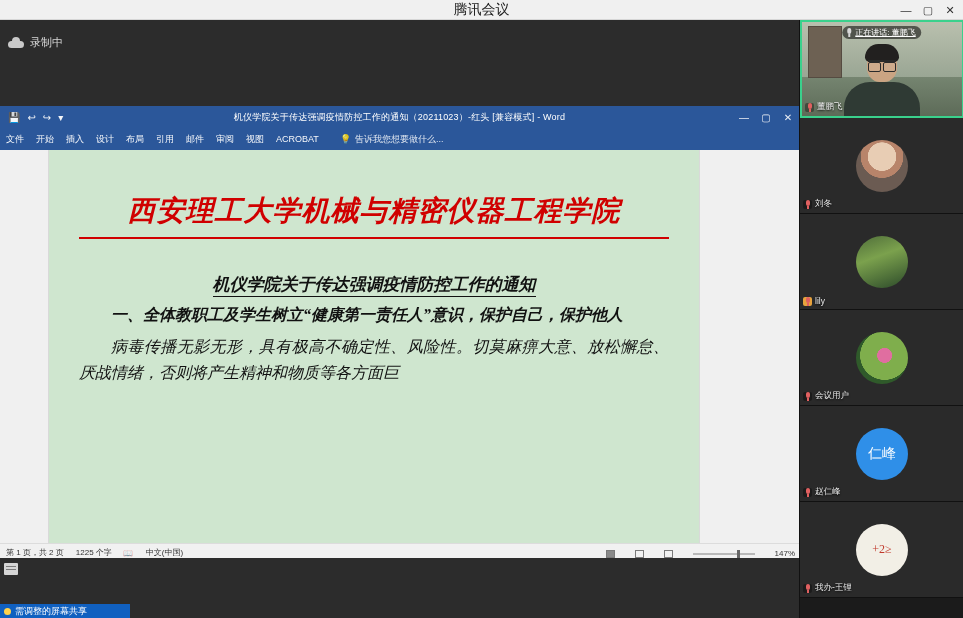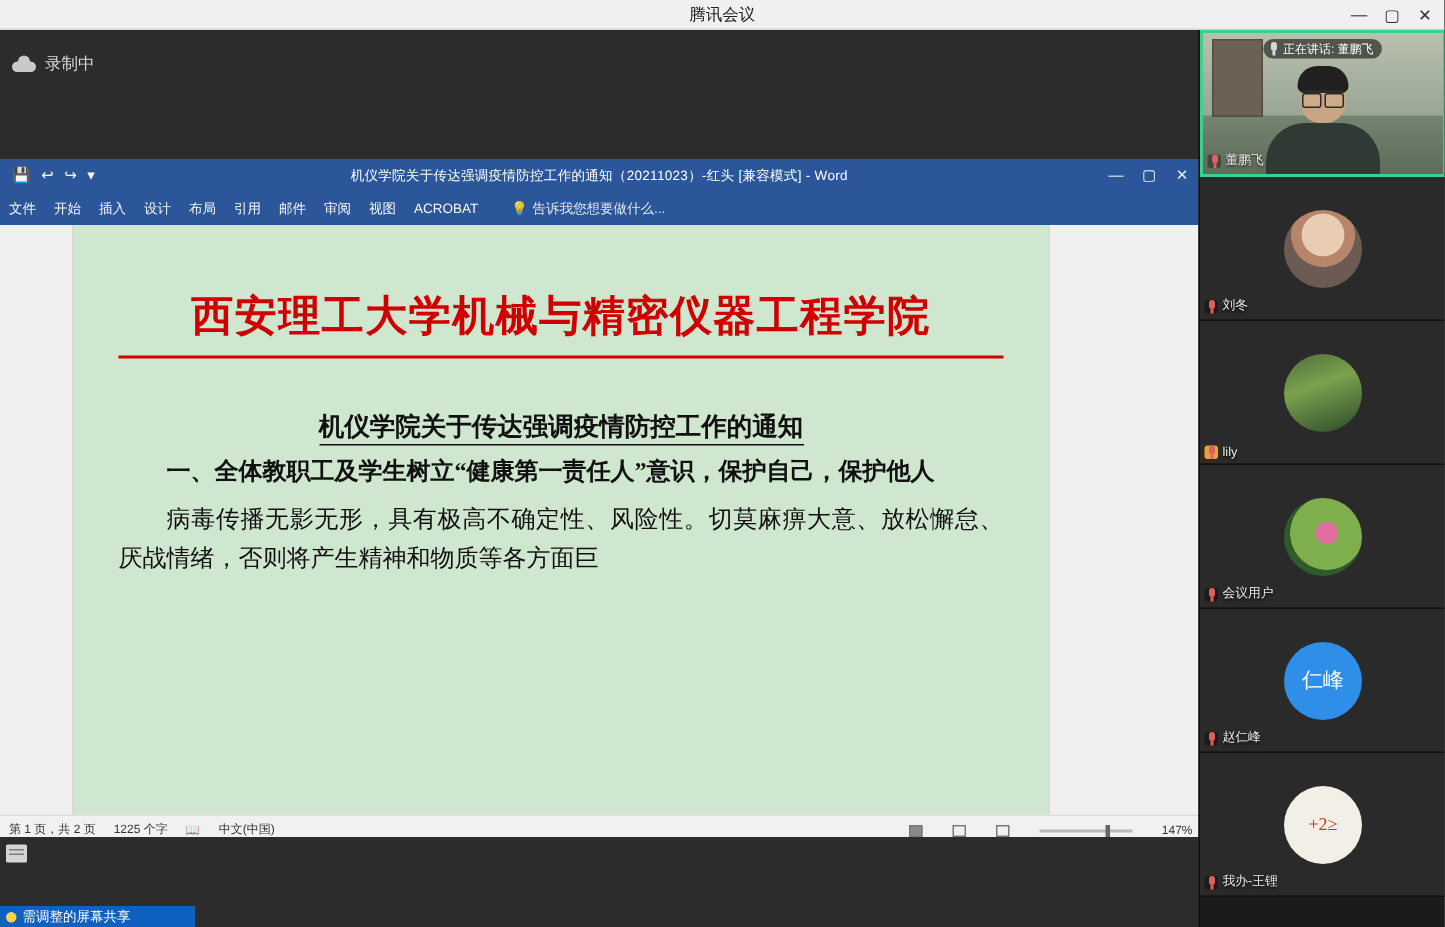--- a/index.html
+++ b/index.html
@@ -17,21 +17,21 @@
 
   
   .titlebar {
     position: absolute; top: 0; left: 0;
     width: 963px; height: 20px;
     background: #f0f0f0;
     border-bottom: 1px solid #d6d6d6;
     display: flex; align-items: center; justify-content: center;
   }
   .titlebar .title {
-    font-size: 11px; color: #222;
+    font-size: 14px; color: #222;
   }
   .win-controls {
     position: absolute; right: 2px; top: 0;
     height: 20px; display: flex; align-items: center;
   }
   .win-btn {
     width: 22px; height: 20px;
     display: flex; align-items: center; justify-content: center;
     font-size: 11px; color: #333;
   }
@@ -110,20 +110,21 @@
     height: calc(452px - 22px - 22px - 15px);
     background: #f0f0f0;
     overflow: hidden;
   }
   .page {
     position: absolute; top: 0; left: 49px;
     width: 650px; height: 100%;
     background: #cfe6cf;
     box-shadow: 0 0 0 1px #d9d9d9;
     padding: 22px 30px 0 30px;
+    font-style: italic;
   }
   .ruler-mark {
     position: absolute; width: 9px; height: 9px;
   }
   .ruler-mark.tl { top: 14px; left: 66px; border-top: 1px solid #9aa; border-left: 1px solid #9aa; }
   .ruler-mark.tr { top: 14px; right: 115px; border-top: 1px solid #9aa; border-right: 1px solid #9aa; }
   .ruler-mark.ml { top: 268px; left: 66px; border-bottom: 1px solid #9aa; border-left: 1px solid #9aa; }
 
   .doc-h1 {
     text-align: center;
@@ -219,20 +220,21 @@
     border-bottom: 1px solid #111;
     overflow: hidden;
   }
   .tile.speaker { height: 98px; border: 2px solid #3ad18c; }
   .tile .speaking-pill {
     position: absolute; top: 4px; left: 50%; transform: translateX(-50%);
     background: rgba(0,0,0,.55);
     color: #fff; font-size: 8px; padding: 1px 6px 1px 4px;
     border-radius: 8px; display: flex; align-items: center; gap: 3px;
     white-space: nowrap;
+    text-decoration: underline;
   }
   .mic {
     width: 6px; height: 9px; position: relative; display: inline-block;
   }
   .mic::before {
     content: ""; position: absolute; left: 1px; top: 0;
     width: 4px; height: 6px; background: #3ad18c; border-radius: 2px;
   }
   .mic::after {
     content: ""; position: absolute; left: 2px; bottom: 0;

